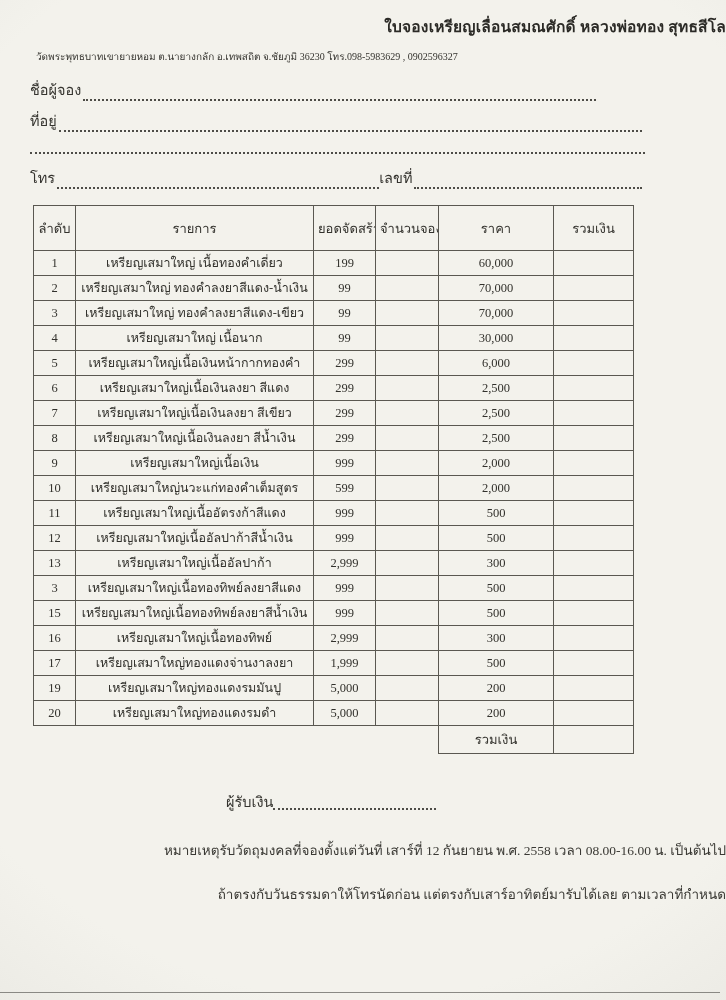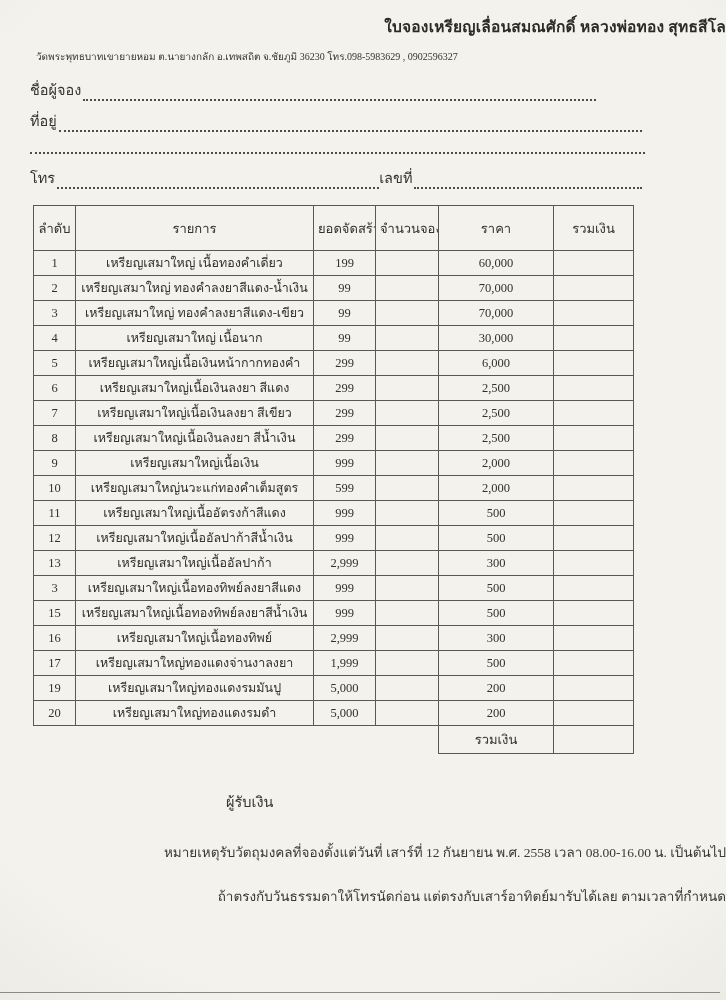--- a/index.html
+++ b/index.html
@@ -69,25 +69,24 @@
     text-align: center;
   }
   table.order td { height: 24px; text-align: center; }
   td.c-item { text-align: left; padding-left: 8px; }
   tr.total-row td { height: 27px; }
   tr.total-row td.noborder { border: none; background: transparent; }
   tr.total-row td.total-label { font-size: 13px; }
 
   .signature {
     display: flex;
-    align-items: flex-start;
+    align-items: center;
     font-size: 14.5px;
     margin: 36px 0 0 226px;
     width: 210px;
-    flex-direction: column;
   }
   .signature .fill {
     flex: 1;
     border-bottom: 2px dotted #4d4c47;
     height: 14px;
   }
 
   .notes { margin-top: 26px; text-align: right; font-size: 13.5px; color: #3a3934; }
   .notes .note1 { margin-bottom: 22px; }
 

